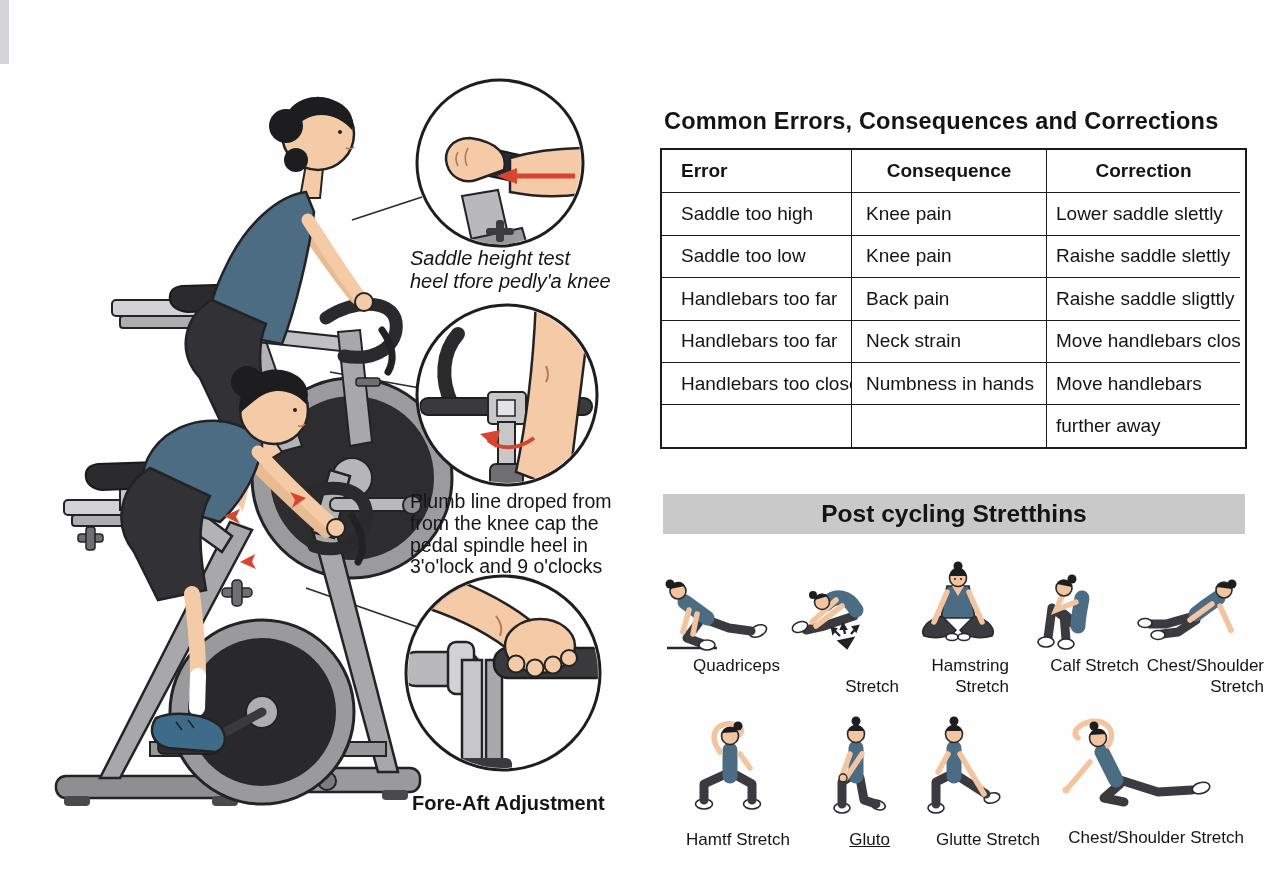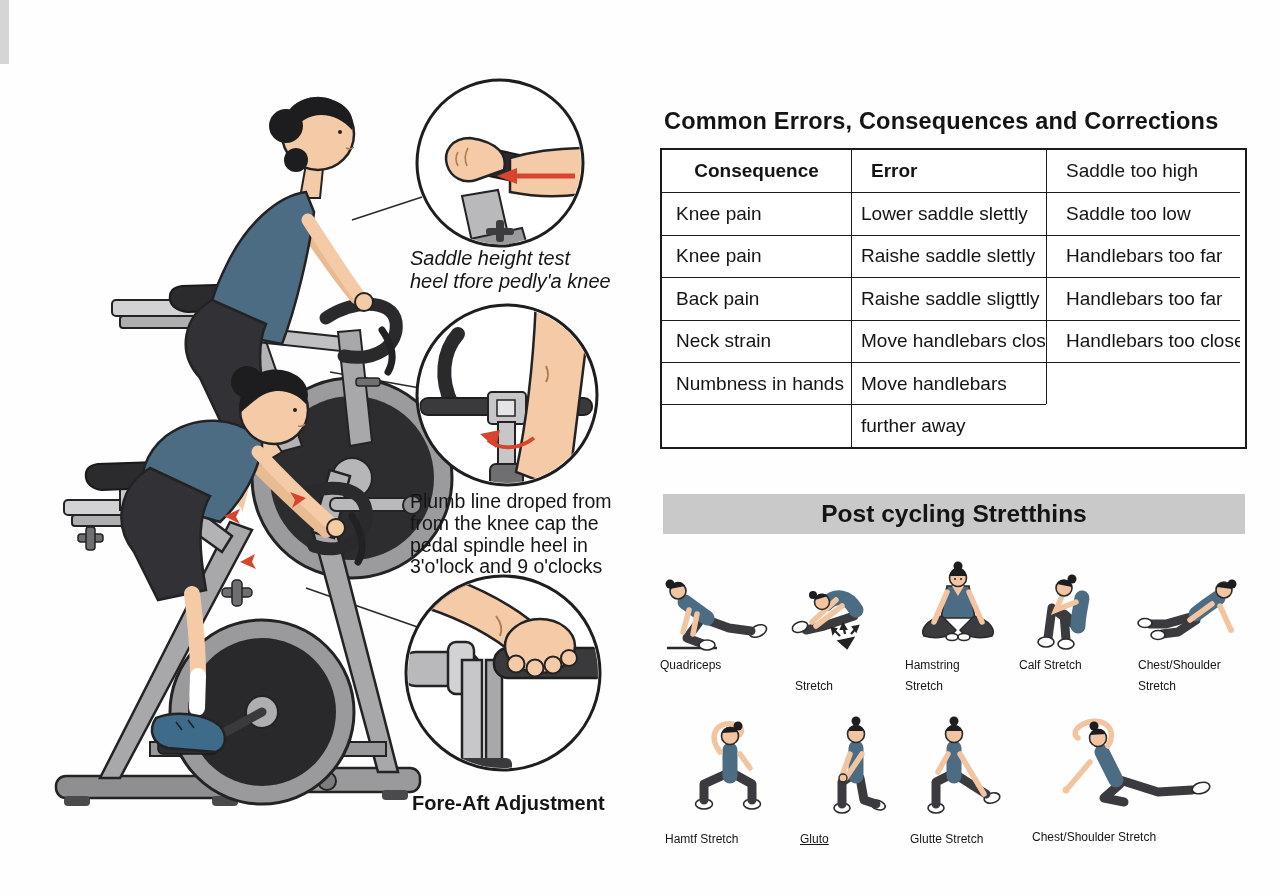--- a/index.html
+++ b/index.html
@@ -17,21 +17,21 @@
   .etable > div{border-left:1.5px solid #1b1b1d;border-top:1.5px solid #1b1b1d;
                 display:flex;align-items:center;font-size:19px;overflow:hidden;white-space:nowrap;}
   .etable > div:nth-child(3n+1){border-left:none;}
   .etable > div:nth-child(-n+3){border-top:none;}
   .hc{font-weight:bold;font-size:20.5px;}
   .p1{padding-left:19px;} .p2{padding-left:14px;} .p3{padding-left:9px;}
   .hcc{justify-content:center;padding-left:0;}
   .banner{position:absolute;left:663px;top:494px;width:582px;height:40px;background:#c9c9c9;
           text-align:center;line-height:40px;font-size:24.5px;font-weight:bold;}
   .fig{position:absolute;}
-  .slabel{position:absolute;text-align:left;font-size:12px;line-height:21px;color:#151515;}
+  .slabel{position:absolute;text-align:right;font-size:17px;line-height:21px;color:#151515;}
   
   .limb{fill:none;stroke:#f2c5a0;stroke-width:5.5;stroke-linecap:round;}
   .pant{fill:none;stroke:#3b3b3f;stroke-width:9;stroke-linecap:round;stroke-linejoin:round;}
   .torso{fill:none;stroke:#4c6c84;stroke-width:15;stroke-linecap:round;}
   .shoe{fill:#ffffff;stroke:#2a2a2c;stroke-width:1.6;}
   .hd{fill:#f2c5a0;stroke:#2a2a2c;stroke-width:1.6;}
   .hr{fill:#1d1d1f;}
 </style>
 </head>
 <body>
@@ -225,22 +225,23 @@
     <div>from the knee cap the</div>
     <div>pedal spindle heel in</div>
     <div>3'o'lock and 9 o'clocks</div>
   </div>
 
   <div class="cap cap3" style="left:412px;top:792px;">Fore-Aft Adjustment</div>
 
   <div class="tbl-title">Common Errors, Consequences and Corrections</div>
 
   <div class="etable">
+    <div class="hc p1">Error</div>
     <div class="hc hcc">Consequence</div>
-    <div class="hc p1">Error</div>
+    <div class="hc hcc">Correction</div>
 
     <div class="p1">Saddle too high</div>
     <div class="p2">Knee pain</div>
     <div class="p3">Lower saddle slettly</div>
 
     <div class="p1">Saddle too low</div>
     <div class="p2">Knee pain</div>
     <div class="p3">Raishe saddle slettly</div>
 
     <div class="p1">Handlebars too far</div>

